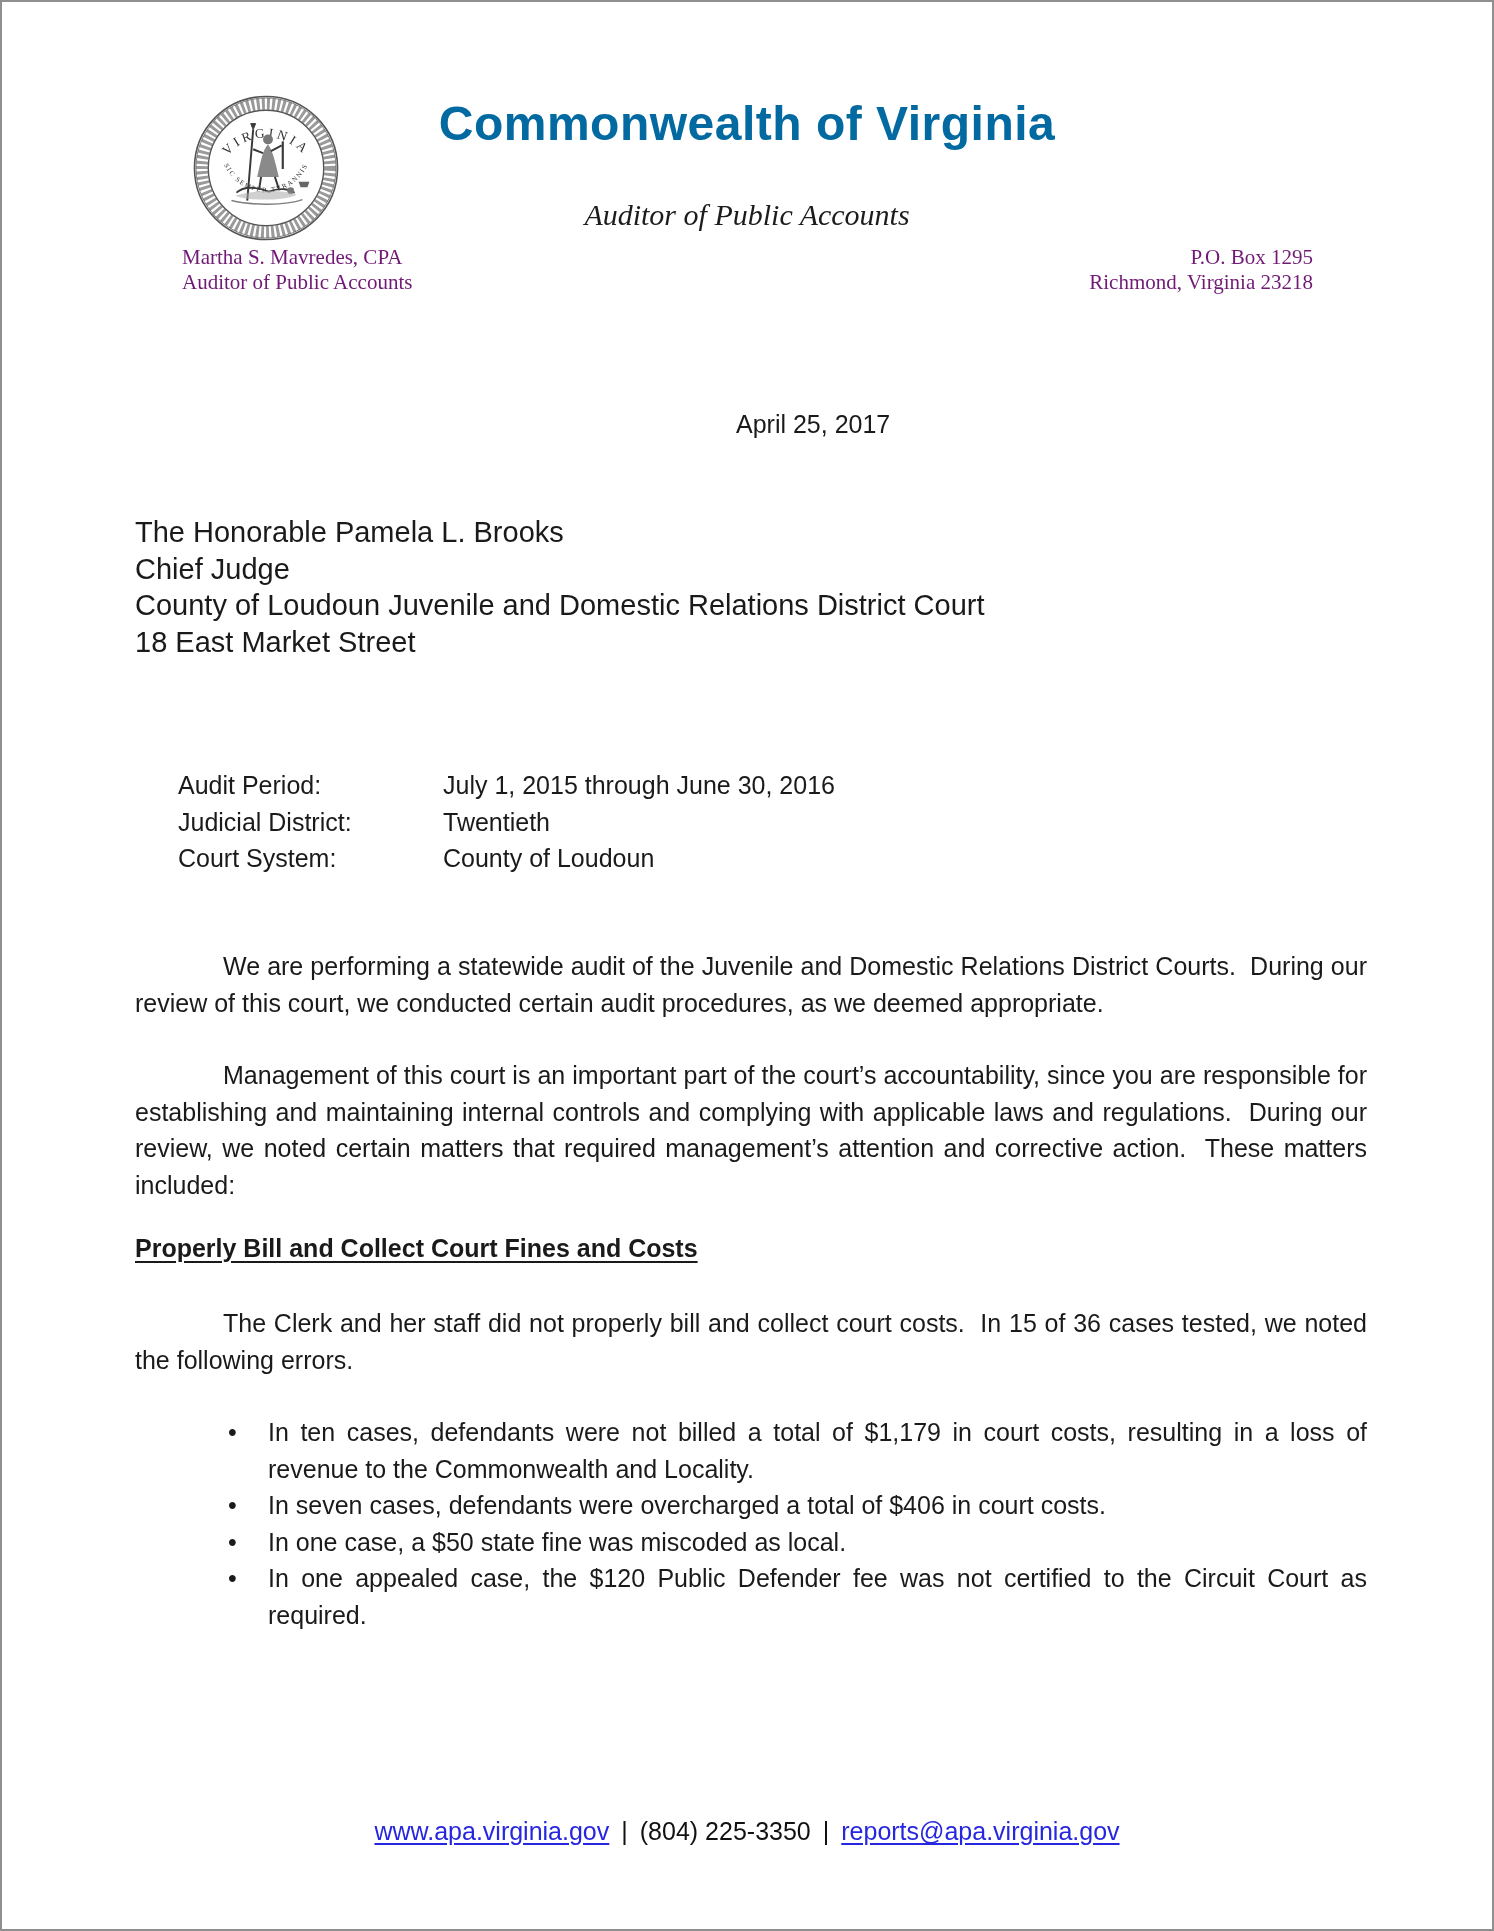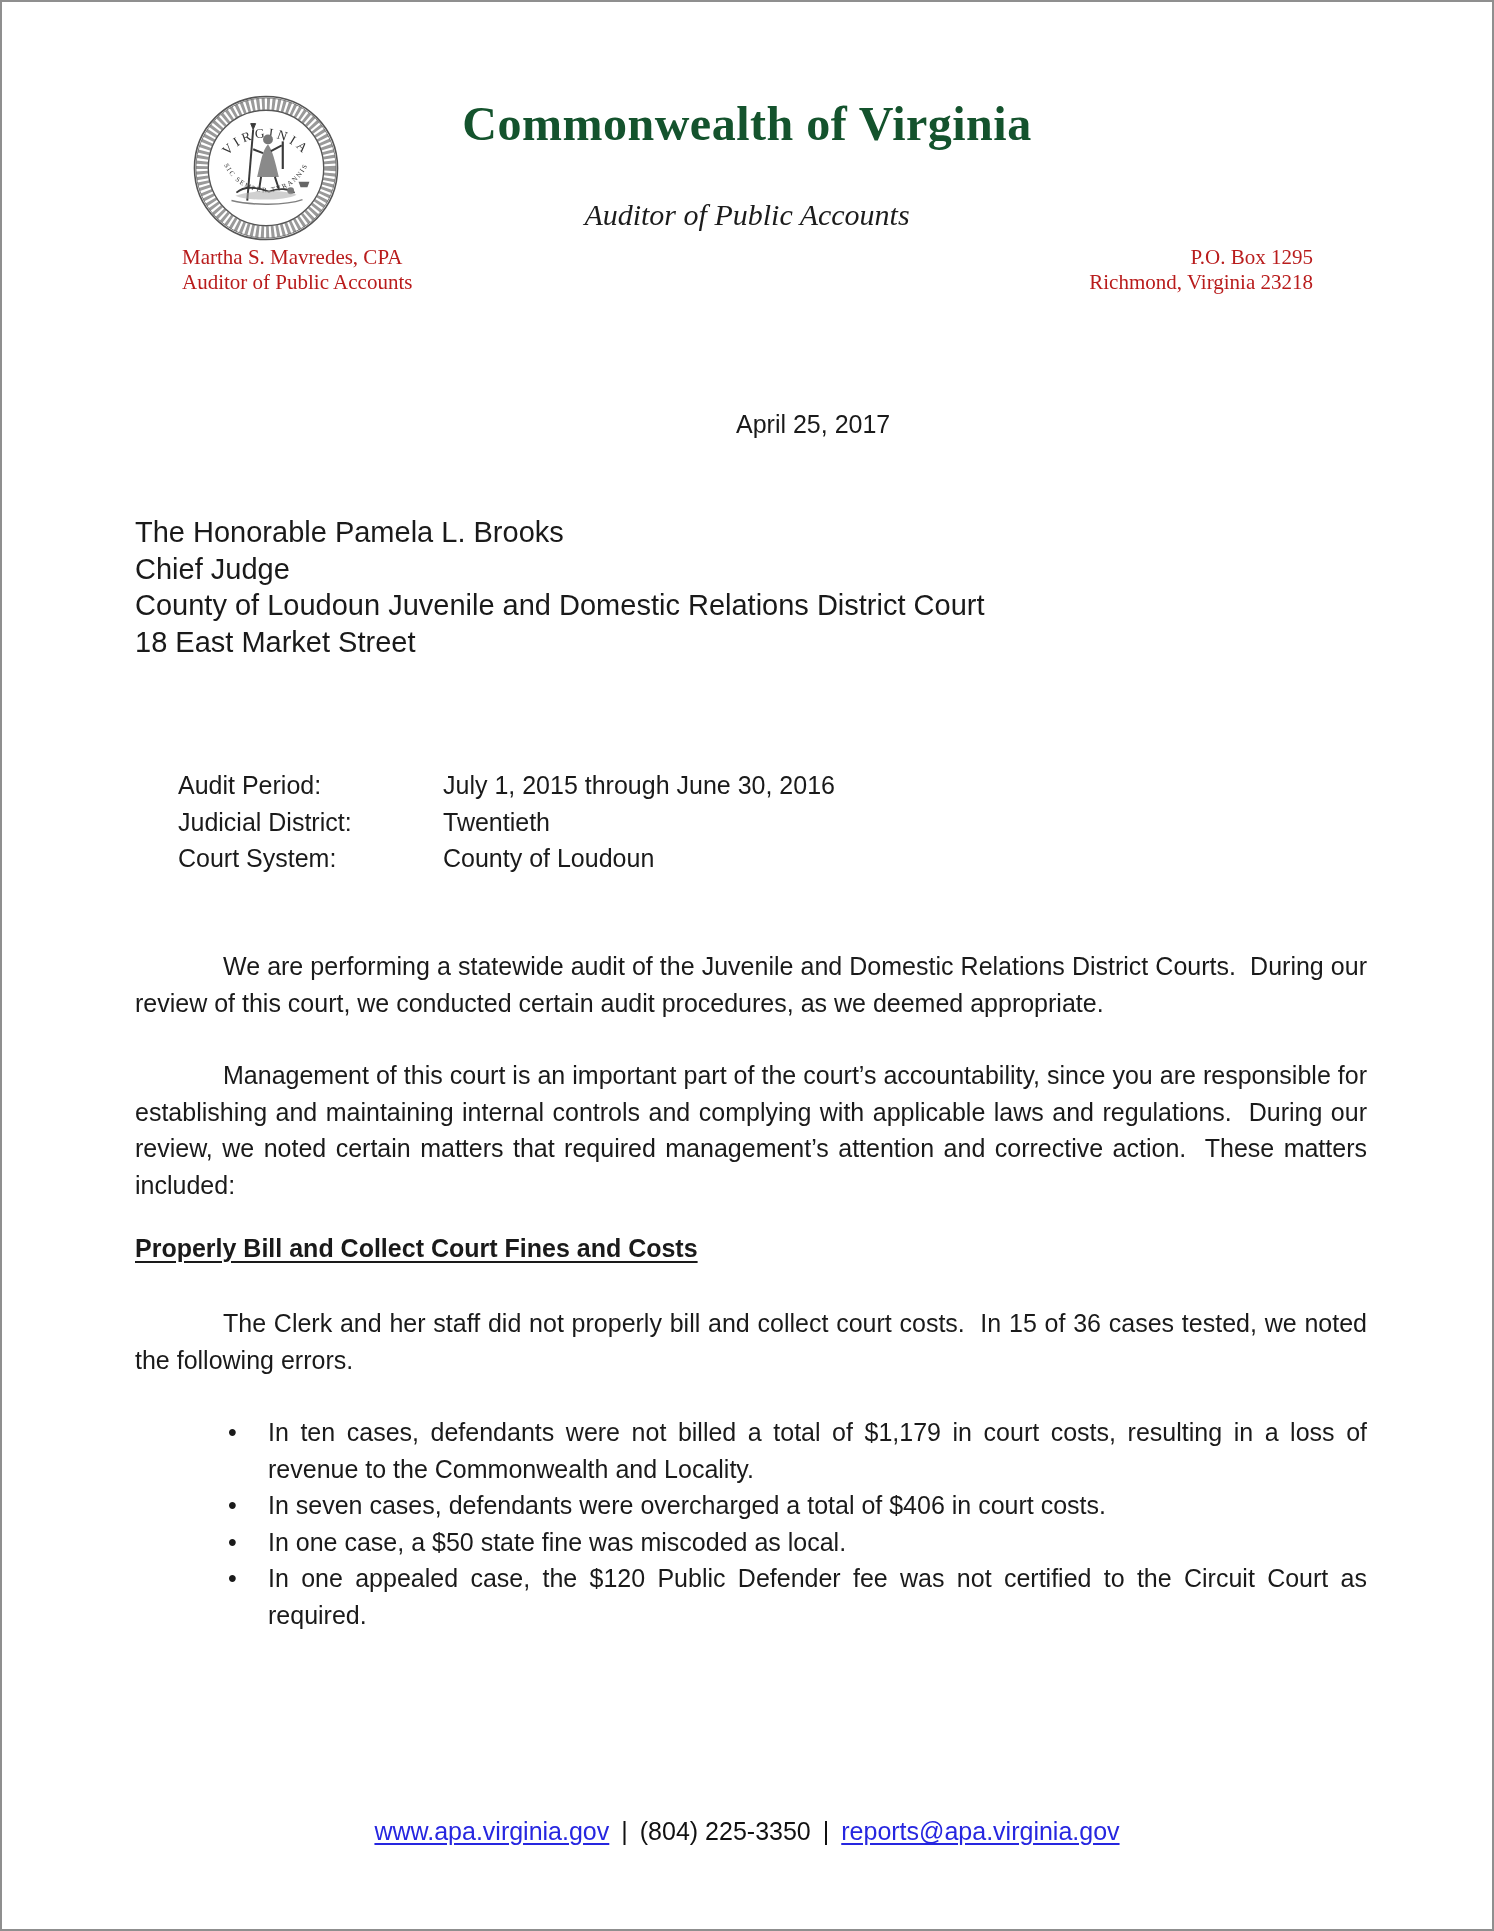--- a/index.html
+++ b/index.html
@@ -5,28 +5,28 @@
   html,body { margin:0; padding:0; background:#ffffff; }
   .page {
     position:relative; width:1494px; height:1931px; background:#ffffff;
     border:2px solid #8f8f8f; box-sizing:border-box; overflow:hidden;
     font-family:"Liberation Sans", sans-serif; color:#1a1a1a;
   }
   
   .seal { position:absolute; left:190px; top:92px; width:148px; height:148px; }
   .title {
     position:absolute; top:96px; left:0; width:100%; text-align:center;
-    font-family:Liberation Serif, serif; font-weight:700; font-size:48px; line-height:1.1;
-    color:#14532d; letter-spacing:0.5px;
+    font-family:Liberation Sans, sans-serif; font-weight:700; font-size:48px; line-height:1.1;
+    color:#0369a1; letter-spacing:0.5px;
   }
   .subtitle {
     position:absolute; top:196px; left:0; width:100%; text-align:center;
     font-family:"Liberation Serif", serif; font-style:italic; font-size:30px; color:#1c1c1c;
   }
-  .contact { font-family:"Liberation Serif", serif; font-size:21px; line-height:25px; color:#b91c1c; }
+  .contact { font-family:"Liberation Serif", serif; font-size:21px; line-height:25px; color:#701a75; }
   .contact-left  { position:absolute; left:180px;  top:243px; text-align:left; }
   .contact-right { position:absolute; right:179px; top:243px; text-align:right; }
   
   .date { position:absolute; left:734px; top:408px; font-size:25px; }
   .recipient { position:absolute; left:133px; top:512px; font-size:29px; line-height:36.5px; }
   .recipient div { white-space:pre-wrap; }
   .audit { position:absolute; left:133px; top:765px; font-size:25px; line-height:36.5px; }
   .audit-row { display:grid; grid-template-columns:265px auto;margin-left:43px; }
   .para {
     position:absolute; left:133px; width:1232px; font-size:25px; line-height:36.5px;

